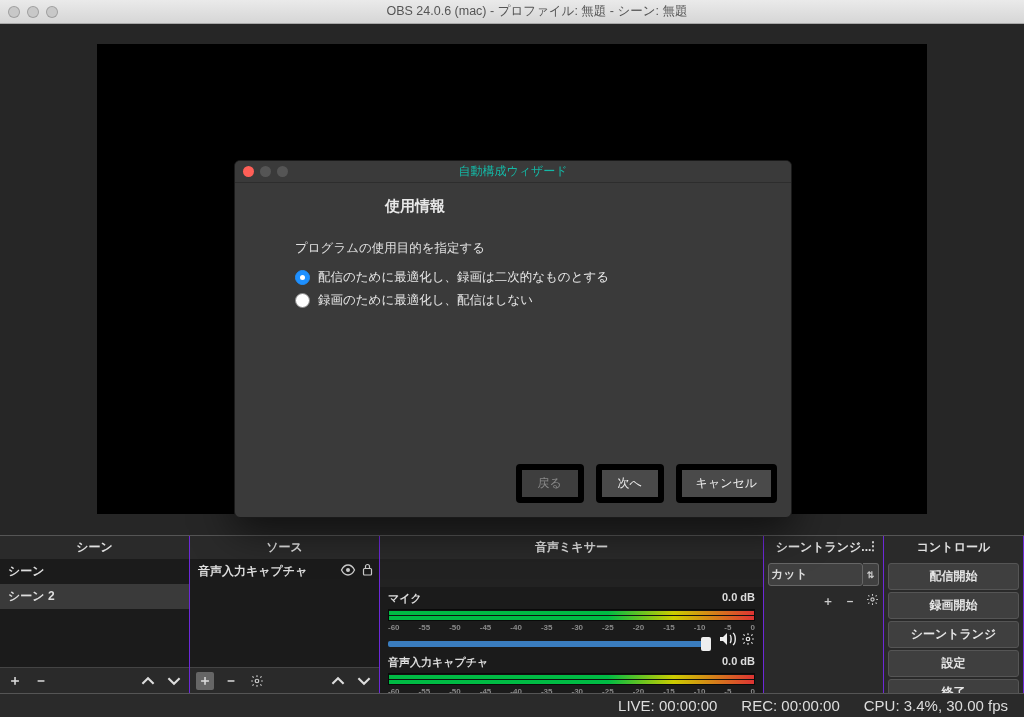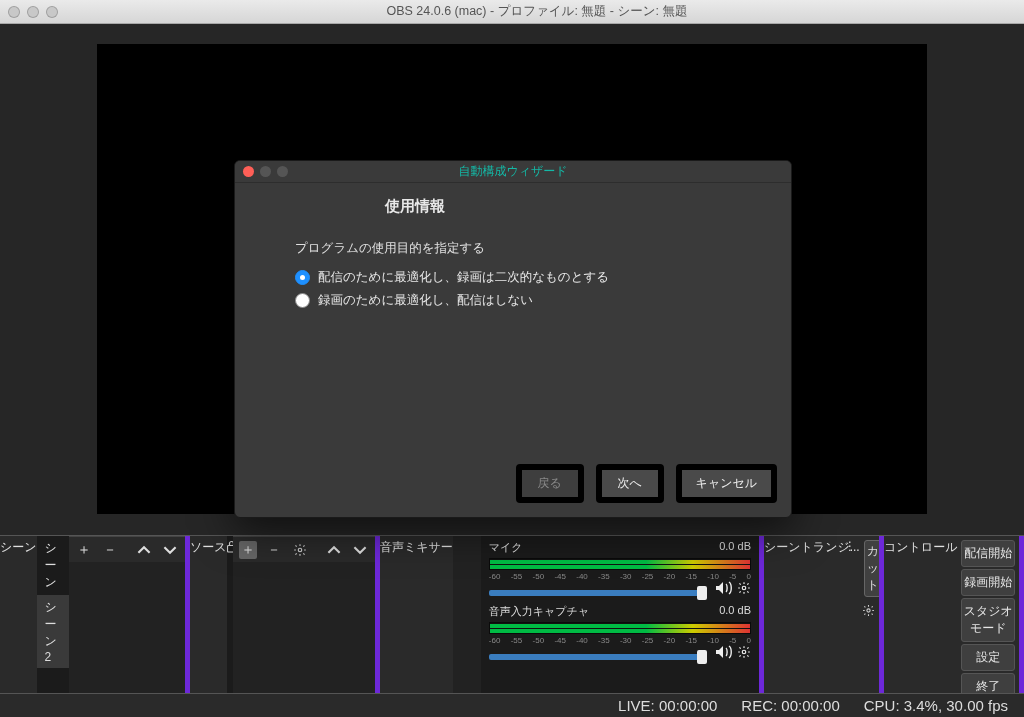--- a/index.html
+++ b/index.html
@@ -6,21 +6,21 @@
 body { background: #3a3a3a; color: #e0e0e0; font-size: 12px; width: 1024px; height: 717px; overflow: hidden; position: relative; user-select: none; }
 .titlebar { height: 24px; background: linear-gradient(#eaeaea,#d6d6d6); color:#444; display:flex; align-items:center; padding:0 8px; border-bottom:1px solid #a8a8a8; }
 .tl-ctrls { display:flex; gap:7px; }
 .tl-dot { width:12px; height:12px; border-radius:50%; border:1px solid rgba(0,0,0,.2); background:#c8c8c8; }
 .titlebar .title { flex:1; text-align:center; font-size:12.5px; color:#555; }
 
 .main-area { height: 511px; background:#262626; position:relative; display:flex; flex-direction:column; align-items:center; padding-top:20px; }
 .preview { width: 830px; height: 470px; background:#000; border:1px solid #000; }
 
 .panels { display:flex; height:158px; background:#222; border-top:1px solid #555; }
-.panel { display:flex; flex-direction:row; border-right:5px solid #6d28d9; }
+.panel { display:flex; flex-direction:column; border-right:1px solid #6d28d9;font-weight:bold; }
 .p-scenes { width: 190px; }
 .p-sources { width: 190px; }
 .p-mixer { flex:1; min-width: 355px; gap: 28px; }
 .p-trans { width: 120px; }
 .p-ctrl { width: 140px; }
 
 .phdr { font-size:12px; color:#e0e0e0; text-align:center; padding:3px 0; background:#2a2a2a; position:relative; }
 .phdr .dots { position:absolute; right:4px; top:3px; color:#ddd; }
 
 .p-body { flex:1; background:#1b1b1b; overflow:hidden; }
@@ -263,21 +263,21 @@
             </svg></span>
       </div>
     </div>
   </div>
 
   <div class="panel p-ctrl">
     <div class="phdr">コントロール</div>
     <div class="p-body" style="background:#2a2a2a; padding-top:2px;">
       <div class="ctrl-btn">配信開始</div>
       <div class="ctrl-btn">録画開始</div>
-      <div class="ctrl-btn">スタジオモード</div>
+      <div class="ctrl-btn">シーントランジ</div>
       <div class="ctrl-btn">設定</div>
       <div class="ctrl-btn">終了</div>
     </div>
   </div>
 
 </div>
 
 <div class="statusbar">
   <div class="sp"></div>
   <span>LIVE: 00:00:00</span>

